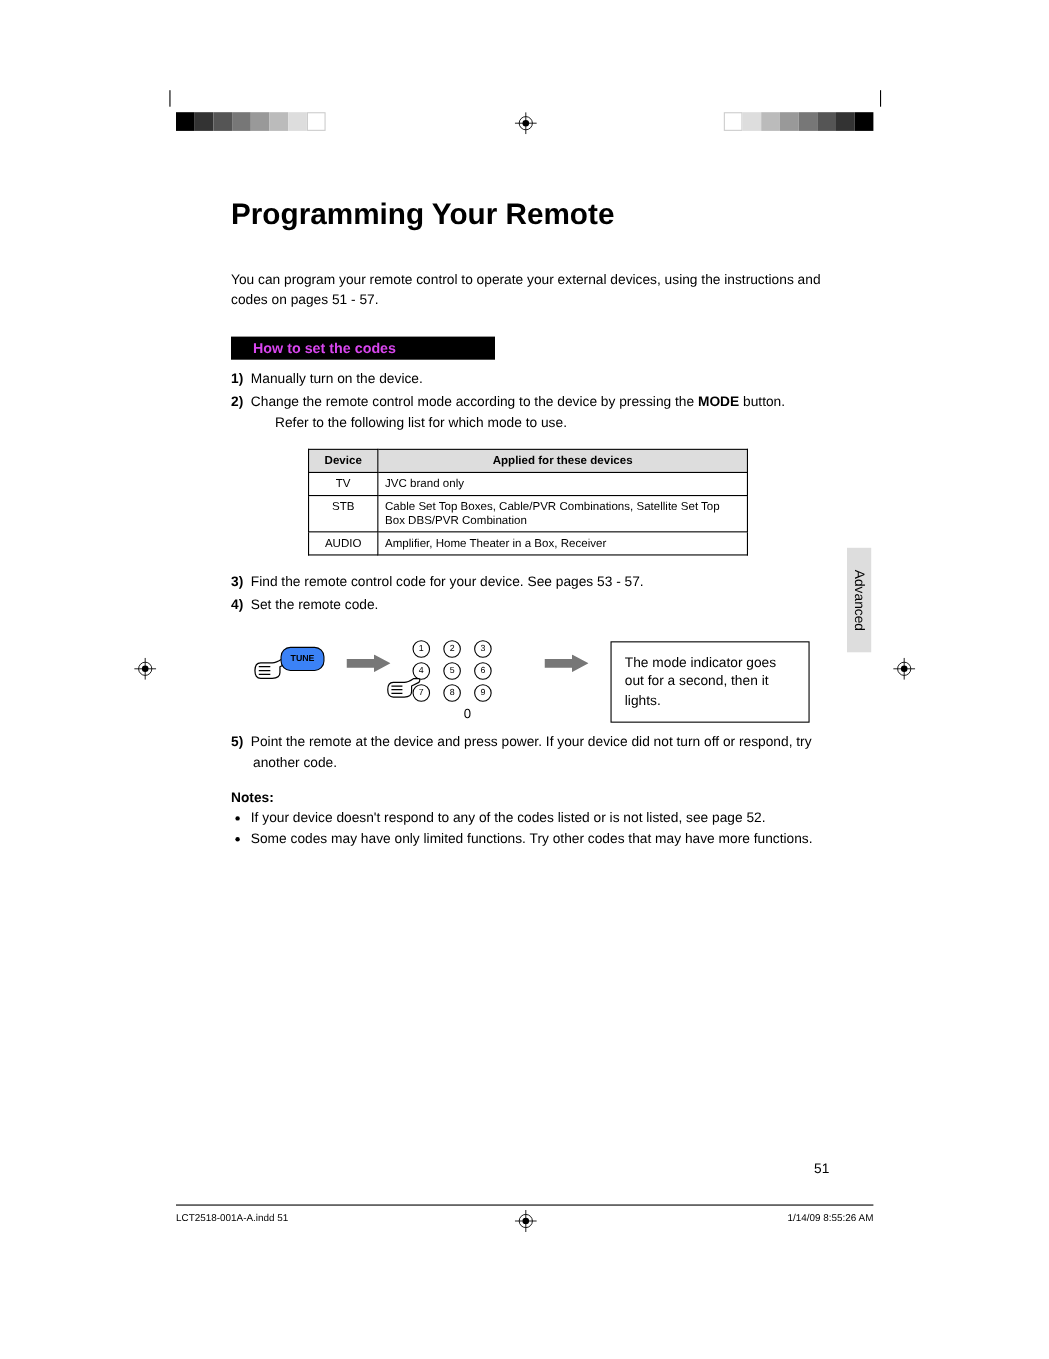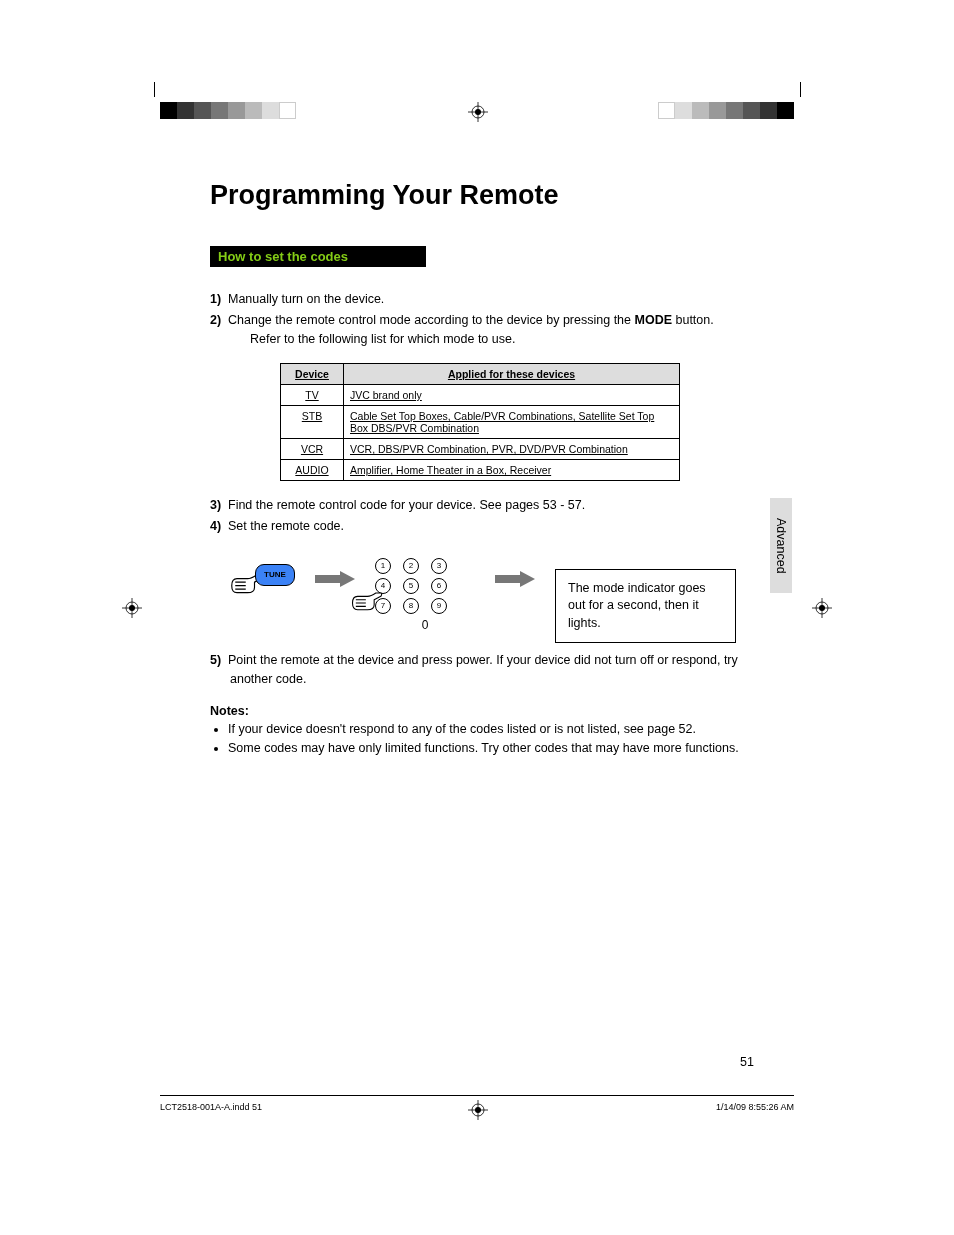--- a/index.html
+++ b/index.html
@@ -44,27 +44,27 @@
     font-weight: bold;
     margin: 0 0 35px 0;
   }
   .intro {
     font-size: 12.5px;
     line-height: 1.4;
     margin-bottom: 25px;
   }
   .section-bar {
     background: #000;
-    color: #84cc16;
+    color: #d946ef;
     font-weight: bold;
     font-size: 13px;
-    padding: 3px 8px;
+    padding: 3px 20px;
     display: inline-block;
     width: 200px;
-    margin-bottom: 23px;
+    margin-bottom: 8px;
   }
   ol.steps {
     margin: 0 0 15px 0;
     padding-left: 0;
     list-style: none;
     font-size: 12.5px;
     line-height: 1.5;
   }
   ol.steps li {
     padding-left: 20px;
@@ -86,21 +86,20 @@
     border-collapse: collapse;
     margin: 10px 0 15px 70px;
     width: 400px;
     font-size: 10.5px;
   }
   table.device-table th, table.device-table td {
     border: 1px solid #000;
     padding: 4px 6px;
     text-align: left;
     vertical-align: top;
-    text-decoration: underline;
   }
   table.device-table th {
     background: #ddd;
     font-weight: bold;
     text-align: center;
   }
   table.device-table td:first-child {
     text-align: center;
     width: 50px;
   }
@@ -174,21 +173,21 @@
   .zero-row {
     text-align: center;
     margin-top: 4px;
   }
   .result-box {
     border: 1px solid #000;
     padding: 10px 12px;
     font-size: 12.5px;
     width: 155px;
     line-height: 1.4;
-    margin-top: 13px;
+    margin-top: 3px;
   }
   .caption-row {
     display: flex;
     font-size: 12px;
     margin: 10px 0 20px 30px;
   }
   .caption-row span:first-child { width: 145px; }
   .notes-head {
     font-weight: bold;
     font-size: 12.5px;
@@ -280,20 +279,21 @@
   <svg viewBox="0 0 20 20">
       <circle cx="10" cy="10" r="6" fill="none" stroke="#000" stroke-width="0.8"></circle>
       <circle cx="10" cy="10" r="3" fill="#000"></circle>
       <line x1="10" y1="0" x2="10" y2="20" stroke="#000" stroke-width="0.8"></line>
       <line x1="0" y1="10" x2="20" y2="10" stroke="#000" stroke-width="0.8"></line>
     </svg>
 </div>
 
 <div class="content">
   <h1>Programming Your Remote</h1>
+  <div class="intro">You can program your remote control to operate your external devices, using the instructions and codes on pages 51 - 57.</div>
 
   <div class="section-bar">How to set the codes</div>
 
   <ol class="steps">
     <li><span class="num">1)</span><span>Manually turn on the device.</span></li>
     <li><span class="num">2)</span><span>Change the remote control mode according to the device by pressing the </span><b>MODE</b><span> button.</span><span class="indent-sub">Refer to the following list for which mode to use.</span></li>
   </ol>
 
   <table class="device-table">
     <thead>
@@ -303,24 +303,20 @@
       </tr>
     </thead>
     <tbody>
       <tr>
           <td>TV</td>
           <td>JVC brand only</td>
         </tr>
       <tr>
           <td>STB</td>
           <td>Cable Set Top Boxes, Cable/PVR Combinations, Satellite Set Top Box DBS/PVR Combination</td>
-        </tr>
-      <tr>
-          <td>VCR</td>
-          <td>VCR, DBS/PVR Combination, PVR, DVD/PVR Combination</td>
         </tr>
       <tr>
           <td>AUDIO</td>
           <td>Amplifier, Home Theater in a Box, Receiver</td>
         </tr>
     </tbody>
   </table>
 
   <ol class="steps">
     <li><span class="num">3)</span><span>Find the remote control code for your device.  See pages 53 - 57.</span></li>

